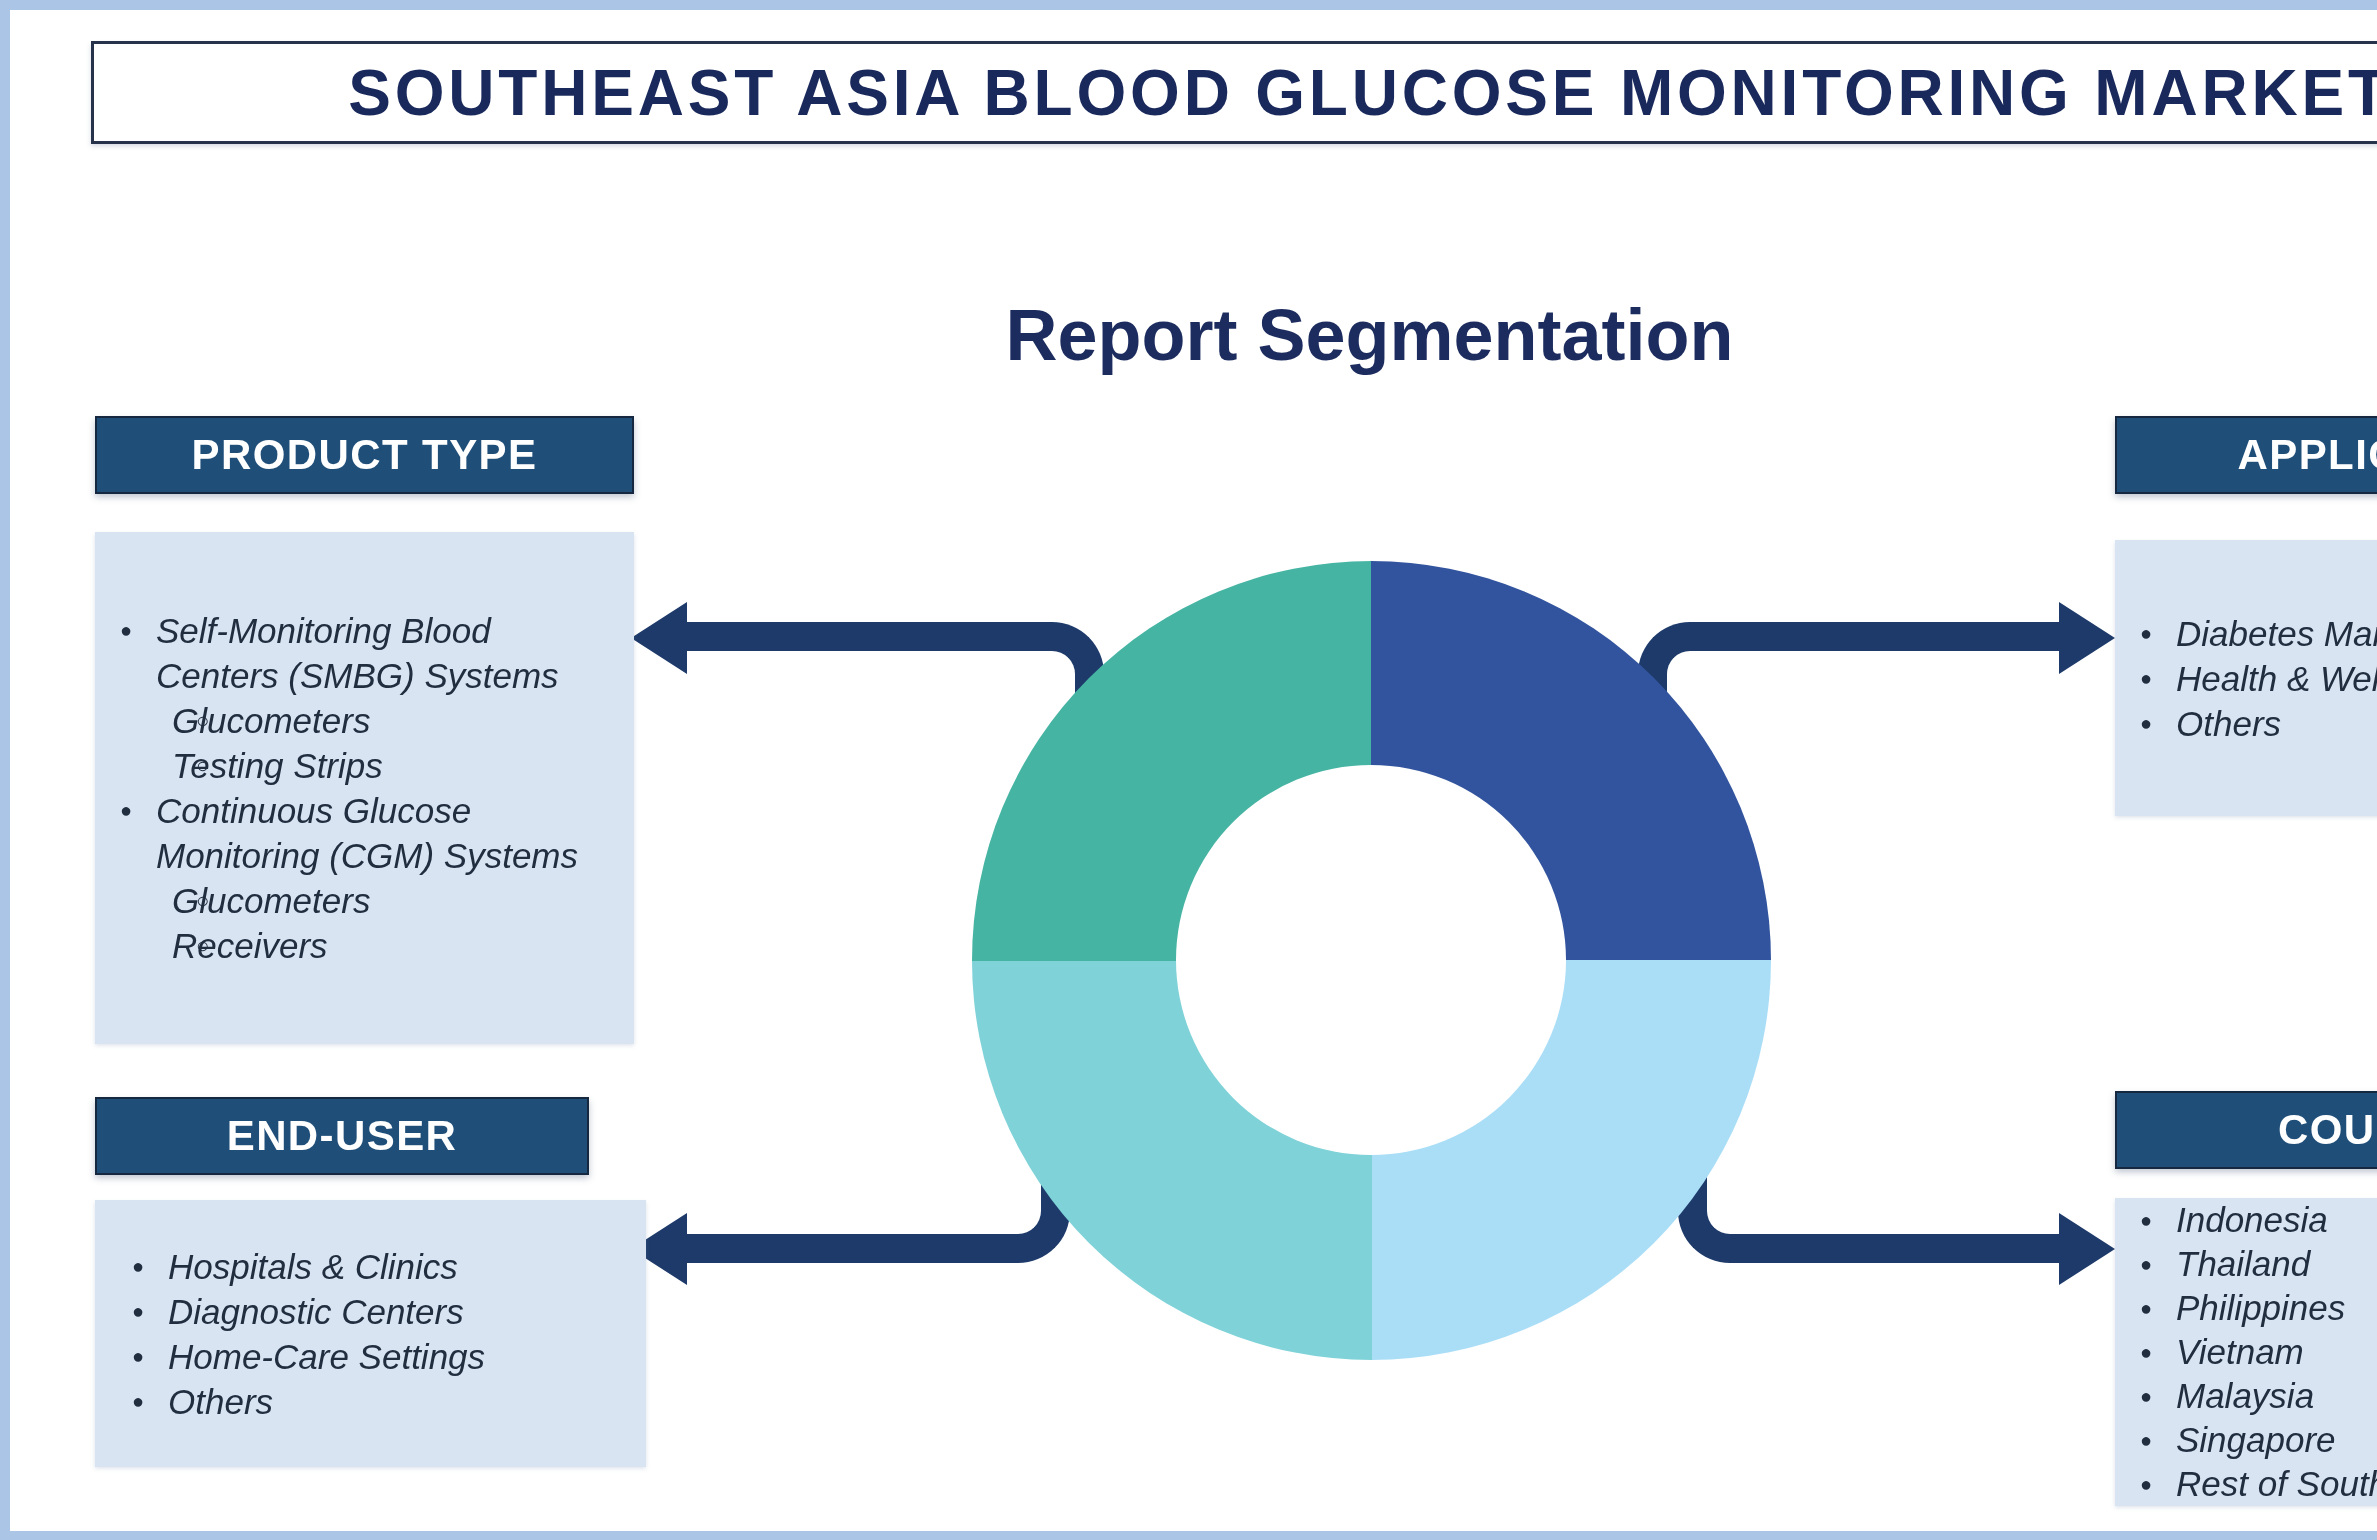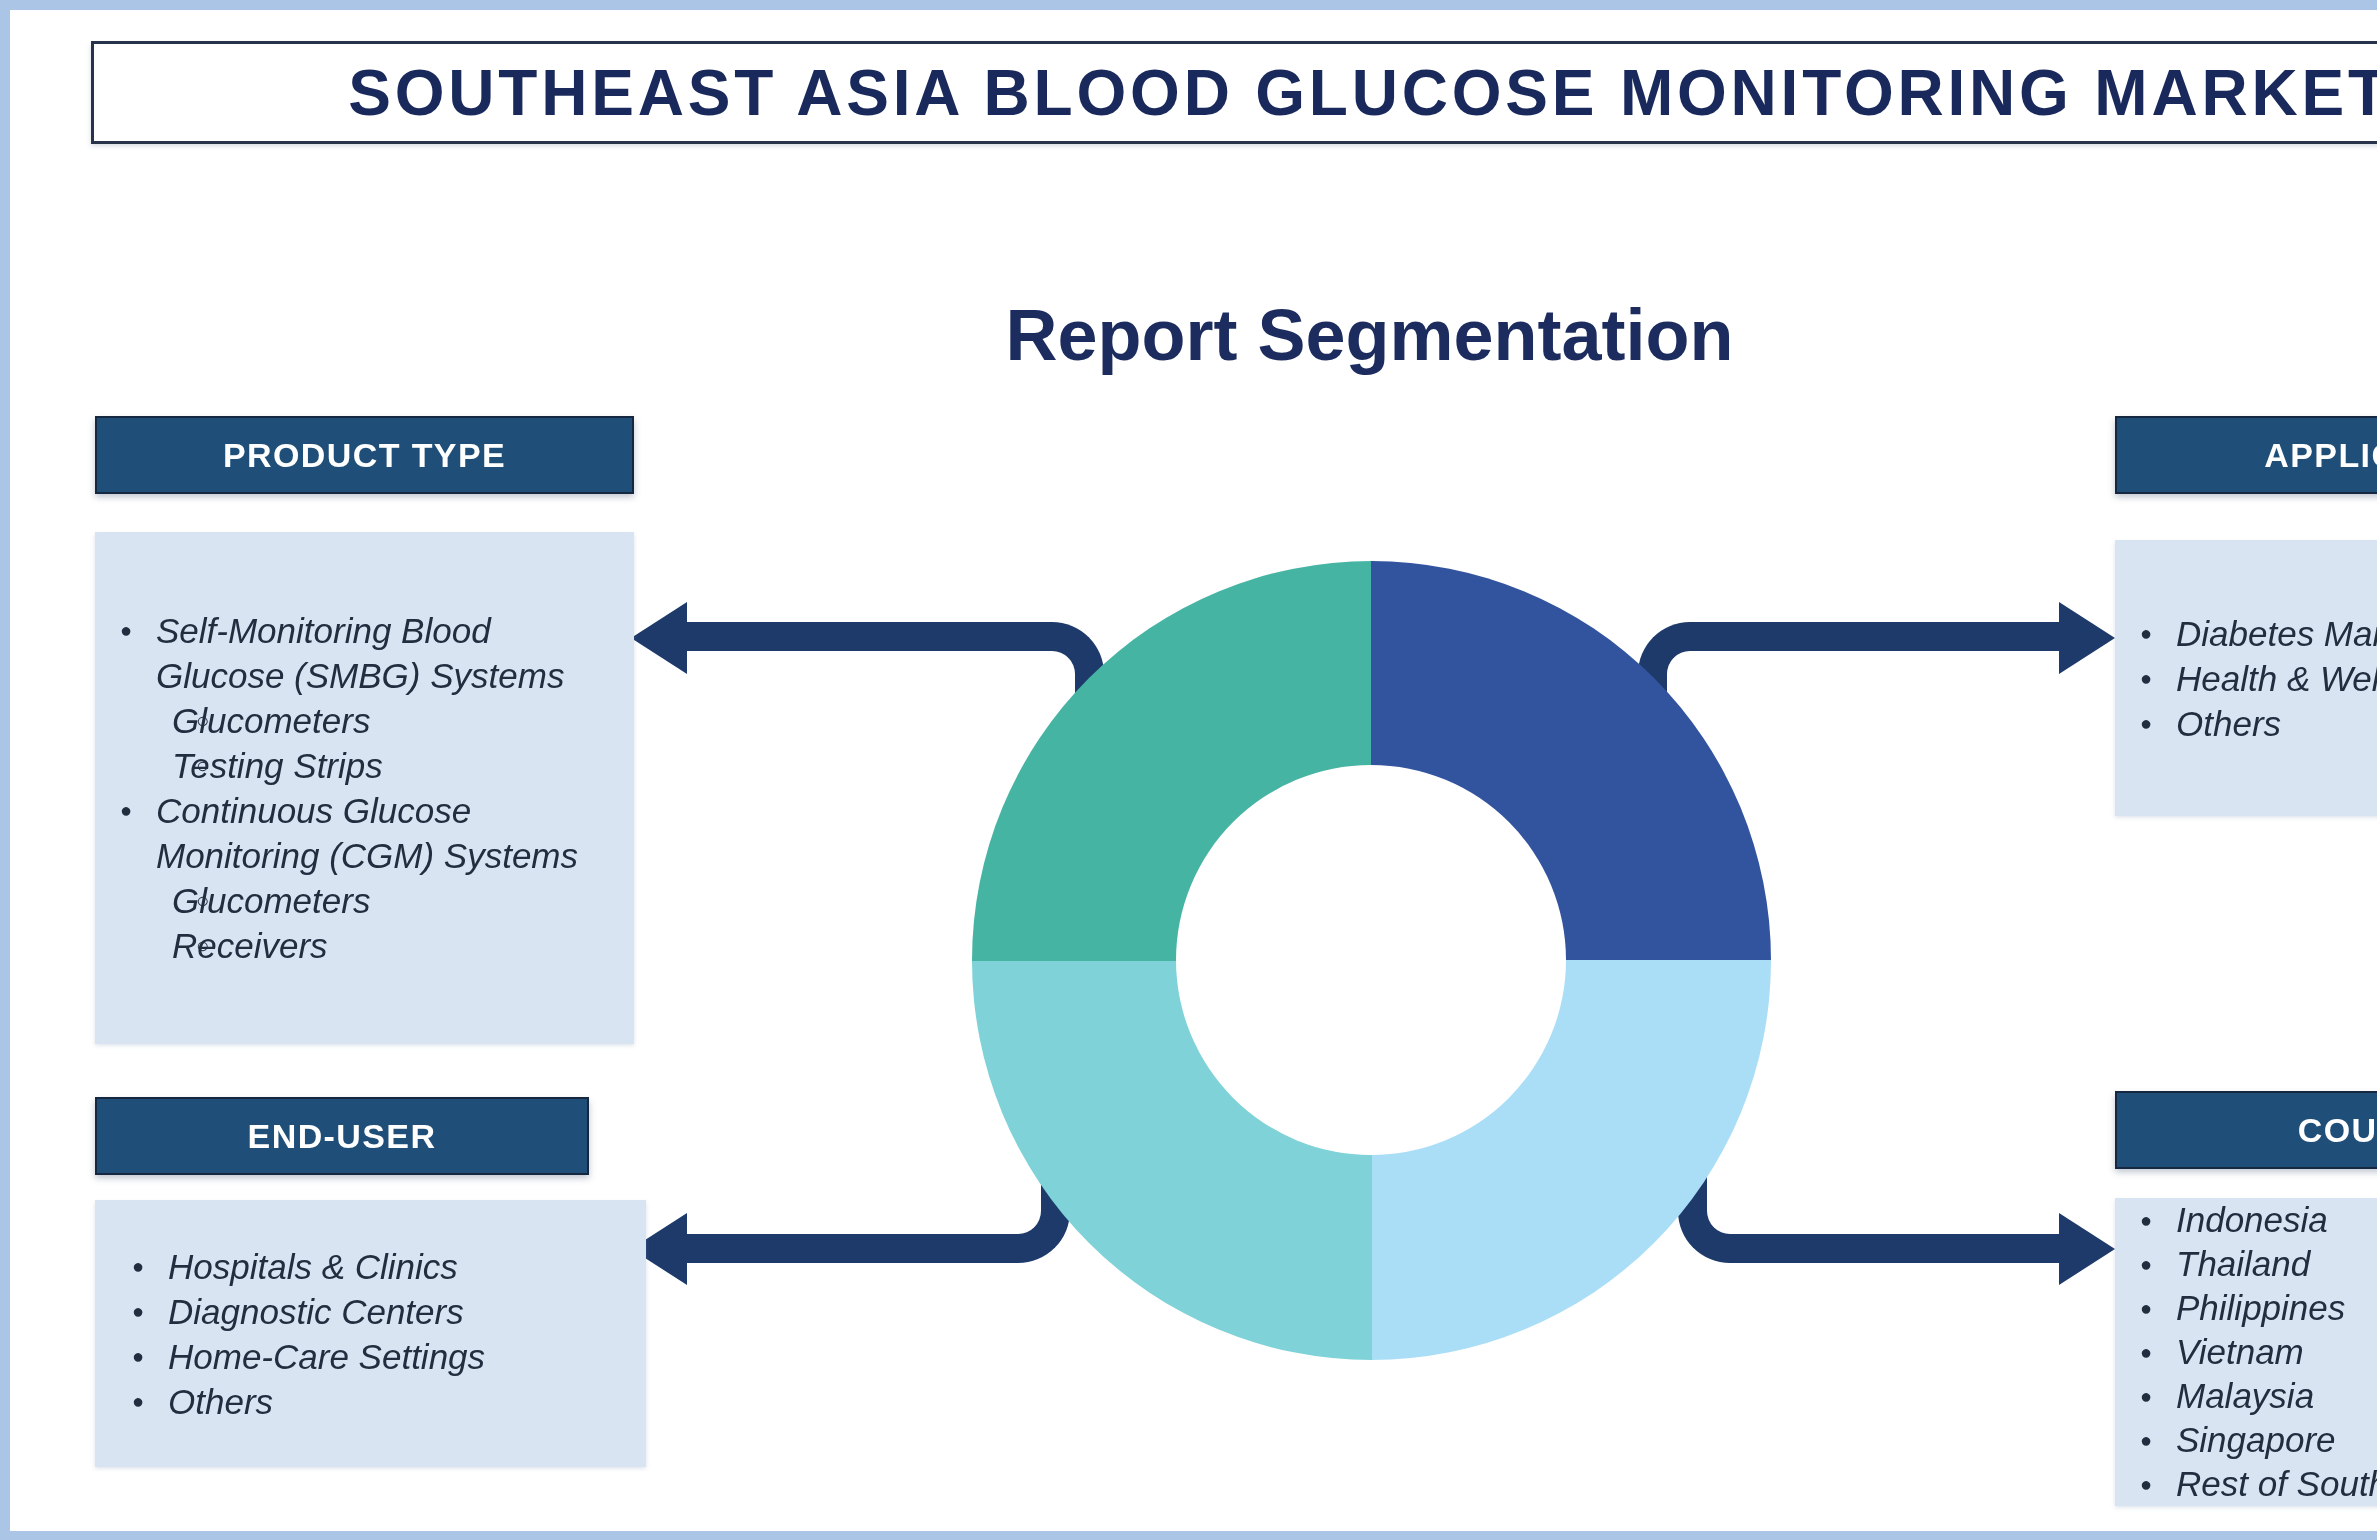--- a/index.html
+++ b/index.html
@@ -27,21 +27,21 @@
   
   .heading {
     position:absolute; left:0; top:294px; width:2739px; text-align:center;
     font-size:72px; font-weight:700; color:var(--heading-color); z-index:10;
   }
   
   .sec-header {
     position:absolute; background:var(--header-bg);
     border:2.9px solid var(--header-border); box-sizing:border-box;
     display:flex; align-items:center; justify-content:center;
-    color:#ffffff; font-weight:700; font-size:34px; letter-spacing:1.4px;
+    color:#ffffff; font-weight:700; font-size:42px; letter-spacing:1.4px;
     z-index:12; box-shadow:0 3.8px 6.7px rgba(70,90,120,0.35);
   }
   .hdr-product { left:95px;  top:416px;  width:539px; height:78px; }
   .hdr-enduser { left:95px;  top:1097px; width:494px; height:78px; }
   .hdr-application { left:2115px; top:416px;  width:542px; height:78px; }
   .hdr-country     { left:2115px; top:1091px; width:542px; height:78px; }
   
   .list-box {
     position:absolute; background:var(--box-bg); z-index:11;
     display:flex; flex-direction:column; justify-content:center;
@@ -132,21 +132,21 @@
     <div class="ahead ahead-right ah-br"></div>
   </div>
 
   <div class="donut" id="donut" style="background: conic-gradient(rgb(50, 84, 158) 0%, rgb(50, 84, 158) 25%, rgb(170, 222, 247) 25%, rgb(170, 222, 247) 50%, rgb(126, 210, 216) 50%, rgb(126, 210, 216) 75%, rgb(69, 180, 163) 75%, rgb(69, 180, 163) 100%);">
     <div class="donut-hole"></div>
   </div>
 
   <div class="sec-header hdr-product">PRODUCT TYPE</div>
   <div class="list-box box-product">
     <ul class="blist">
-      <li class="l1">Self-Monitoring Blood Glucose (SMBG) Systems</li>
+      <li class="l1">Self-Monitoring Blood Centers (SMBG) Systems</li>
       <li class="l2">Glucometers</li>
       <li class="l2">Testing Strips</li>
       <li class="l1">Continuous Glucose Monitoring (CGM) Systems</li>
       <li class="l2">Glucometers</li>
       <li class="l2">Receivers</li>
     </ul>
   </div>
 
   <div class="sec-header hdr-enduser">END-USER</div>
   <div class="list-box box-enduser">

